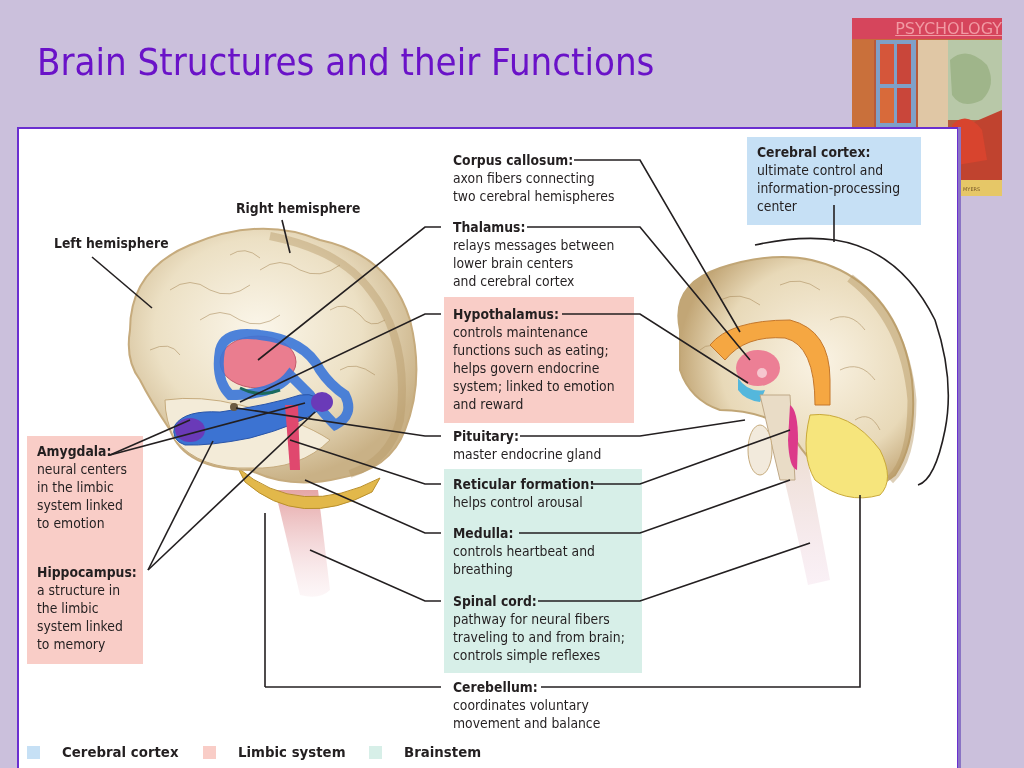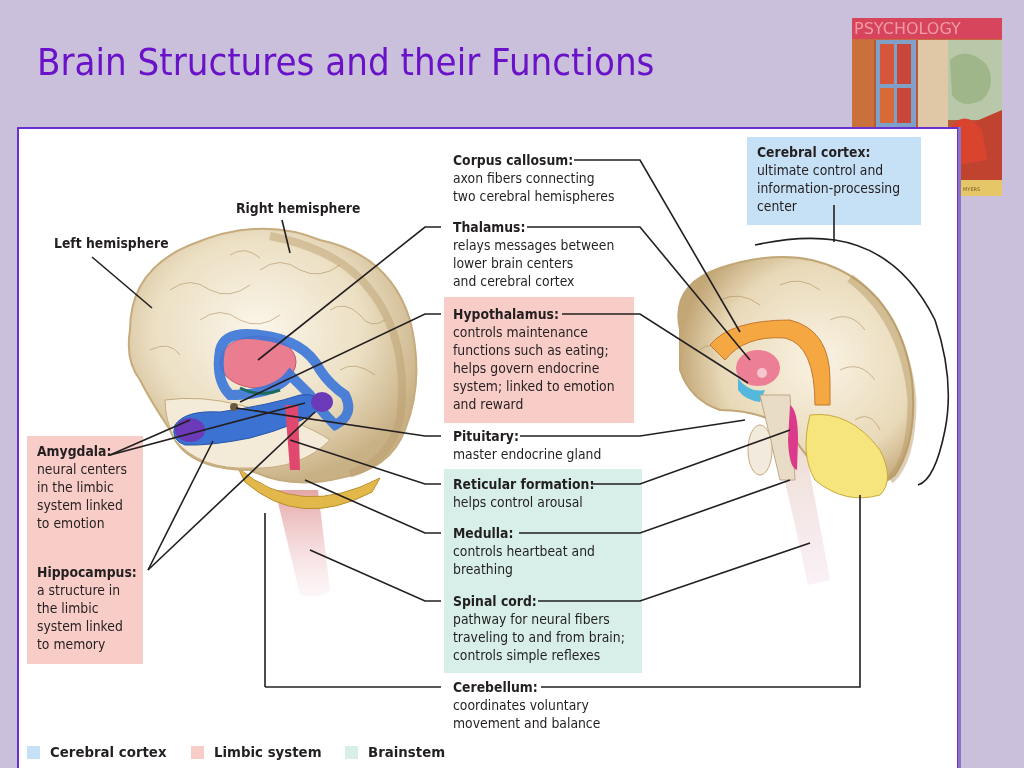--- a/index.html
+++ b/index.html
@@ -14,23 +14,24 @@
     font-family: "DejaVu Sans", sans-serif; font-weight: normal;
     transform: scaleX(0.9); transform-origin: left top;
     white-space: nowrap;
   }
   .book-cover {
     position: absolute; left: 852px; top: 18px; width: 150px; height: 178px;
     background: linear-gradient(180deg, #d6455c 0%, #d6455c 12%, #c86a3c 12%, #c86a3c 100%);
     overflow: hidden;
   }
   .book-cover .cover-title {
-    position: absolute; left: 2px; top: 1px; width: 148px; text-align: left;
+    position: absolute; left: 2px; top: 1px; width: 148px; text-align: right;
     font-size: 16px; color: #f19aa3; letter-spacing: 0px;
     font-family: "DejaVu Sans", sans-serif;
+    text-decoration: underline;
   }
   .book-cover .cover-art {
     position: absolute; left: 0; top: 22px; width: 150px; height: 156px;
   }
   .frame {
     position: absolute; left: 17px; top: 127px; width: 942px; height: 660px;
     background: #ffffff; border: 2px solid #6a2fd0; box-sizing: border-box;
     overflow: hidden;
   }
   .frame-right-edge {
@@ -43,21 +44,21 @@
     transform: scaleX(0.92); transform-origin: left top;
   }
   .label .term { font-weight: bold; display: block; }
   .label .desc { display: block; }
   .box { position: absolute; }
   .box.limbic { background: #f9cdc7; }
   .box.cortex { background: #c6e0f5; }
   .box.brainstem { background: #d7efe8; }
   .hem-label { position: absolute; font-size: 13.5px; font-weight: bold; color: #231f20; font-family: "DejaVu Sans", sans-serif; transform: scaleX(0.92); transform-origin: left top; white-space: nowrap; }
   .legend { position: absolute; left: 27px; top: 742px; height: 20px; display: flex; align-items: center; }
-  .legend-item { display: flex; align-items: center; margin-right: 14px; }
+  .legend-item { display: flex; align-items: center; margin-right: 14px; gap: 12px; }
   .legend-swatch { width: 13px; height: 13px; margin-right: 10px; }
   .legend-label { font-size: 14.5px; font-weight: bold; color: #231f20; font-family: "DejaVu Sans", sans-serif; transform: scaleX(0.92); transform-origin: left center; white-space: nowrap; }
 </style>
 </head>
 <body>
 
 <div class="slide-title">Brain Structures and their Functions</div>
 
 <div class="book-cover">
   <div class="cover-title">PSYCHOLOGY</div>

